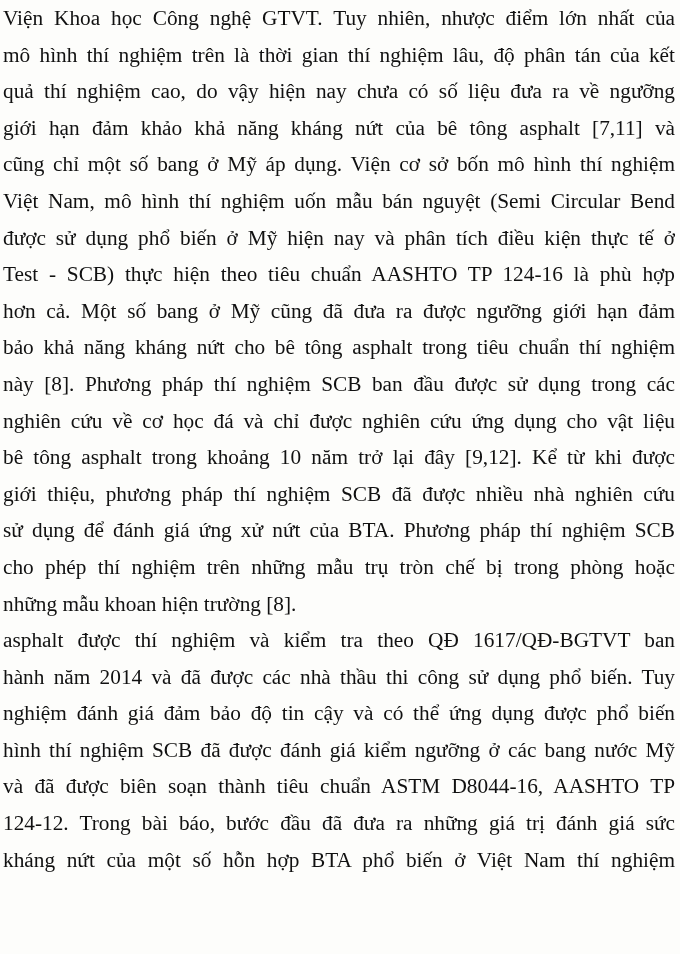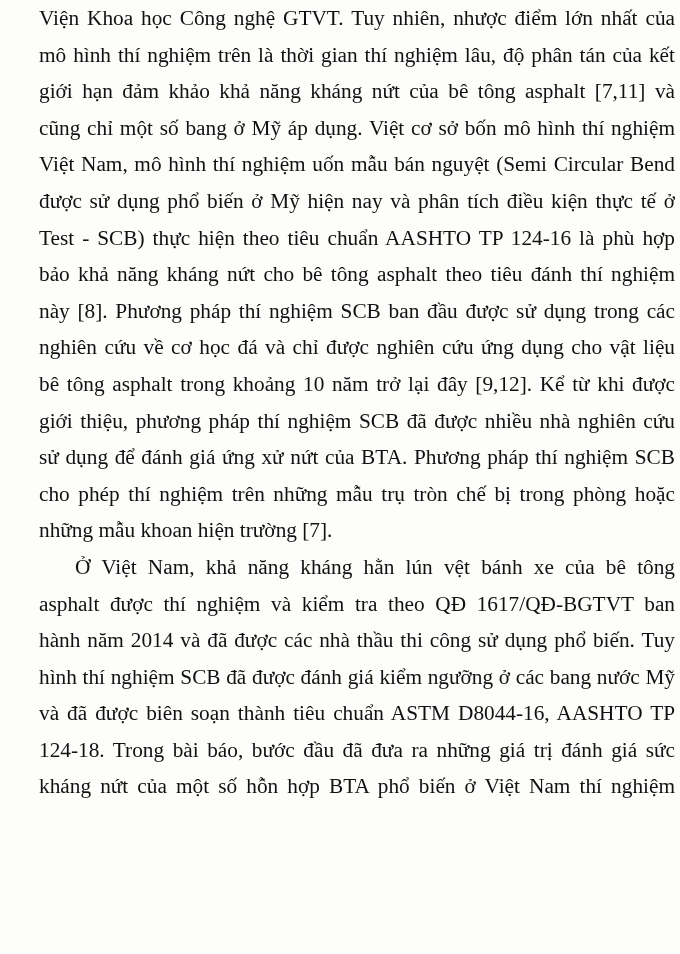--- a/index.html
+++ b/index.html
@@ -23,57 +23,58 @@
       color: #111111;
     }
     .line {
       display: block;
       height: 36.6px;
       line-height: 36.6px;
       white-space: nowrap;
       text-align: justify;
       text-align-last: justify;
       overflow: hidden;
-      margin-left: 36px;
     }
     .line.last {
       text-align-last: left;
     }
     .line.indent {
       padding-left: 36px;
     }
     .paragraph {
       margin: 0;
       padding: 0;
     }
   </style>
 </head>
 <body>
 
 <div class="page">
   <div class="paragraph">
     <span class="line">Viện Khoa học Công nghệ GTVT. Tuy nhiên, nhược điểm lớn nhất của</span>
     <span class="line">mô hình thí nghiệm trên là thời gian thí nghiệm lâu, độ phân tán của kết</span>
+    <span class="line">quả thí nghiệm cao, do vậy hiện nay chưa có số liệu đưa ra về ngưỡng</span>
     <span class="line">giới hạn đảm khảo khả năng kháng nứt của bê tông asphalt [7,11] và</span>
-    <span class="line">cũng chỉ một số bang ở Mỹ áp dụng. Việt cơ sở bốn mô hình thí nghiệm</span>
+    <span class="line">cũng chỉ một số bang ở Mỹ áp dụng. Viện cơ sở bốn mô hình thí nghiệm</span>
     <span class="line">Việt Nam, mô hình thí nghiệm uốn mẫu bán nguyệt (Semi Circular Bend</span>
     <span class="line">được sử dụng phổ biến ở Mỹ hiện nay và phân tích điều kiện thực tế ở</span>
     <span class="line">Test - SCB) thực hiện theo tiêu chuẩn AASHTO TP 124-16 là phù hợp</span>
-    <span class="line">bảo khả năng kháng nứt cho bê tông asphalt theo tiêu đánh thí nghiệm</span>
+    <span class="line">hơn cả. Một số bang ở Mỹ cũng đã đưa ra được ngưỡng giới hạn đảm</span>
+    <span class="line">bảo khả năng kháng nứt cho bê tông asphalt trong tiêu chuẩn thí nghiệm</span>
     <span class="line">này [8]. Phương pháp thí nghiệm SCB ban đầu được sử dụng trong các</span>
     <span class="line">nghiên cứu về cơ học đá và chỉ được nghiên cứu ứng dụng cho vật liệu</span>
     <span class="line">bê tông asphalt trong khoảng 10 năm trở lại đây [9,12]. Kể từ khi được</span>
     <span class="line">giới thiệu, phương pháp thí nghiệm SCB đã được nhiều nhà nghiên cứu</span>
     <span class="line">sử dụng để đánh giá ứng xử nứt của BTA. Phương pháp thí nghiệm SCB</span>
     <span class="line">cho phép thí nghiệm trên những mẫu trụ tròn chế bị trong phòng hoặc</span>
-    <span class="line last">những mẫu khoan hiện trường [7].</span>
+    <span class="line last">những mẫu khoan hiện trường [8].</span>
   </div>
   <div class="paragraph">
-    <span class="line indent">Ở Việt Nam, khả năng kháng hằn lún vệt bánh xe của bê tông</span>
     <span class="line">asphalt được thí nghiệm và kiểm tra theo QĐ 1617/QĐ-BGTVT ban</span>
     <span class="line">hành năm 2014 và đã được các nhà thầu thi công sử dụng phổ biến. Tuy</span>
+    <span class="line">nghiệm đánh giá đảm bảo độ tin cậy và có thể ứng dụng được phổ biến</span>
     <span class="line">hình thí nghiệm SCB đã được đánh giá kiểm ngưỡng ở các bang nước Mỹ</span>
     <span class="line">và đã được biên soạn thành tiêu chuẩn ASTM D8044-16, AASHTO TP</span>
-    <span class="line">124-18. Trong bài báo, bước đầu đã đưa ra những giá trị đánh giá sức</span>
+    <span class="line">124-12. Trong bài báo, bước đầu đã đưa ra những giá trị đánh giá sức</span>
     <span class="line">kháng nứt của một số hỗn hợp BTA phổ biến ở Việt Nam thí nghiệm</span>
 
   </div>
 </div>
 
 </body></html>

